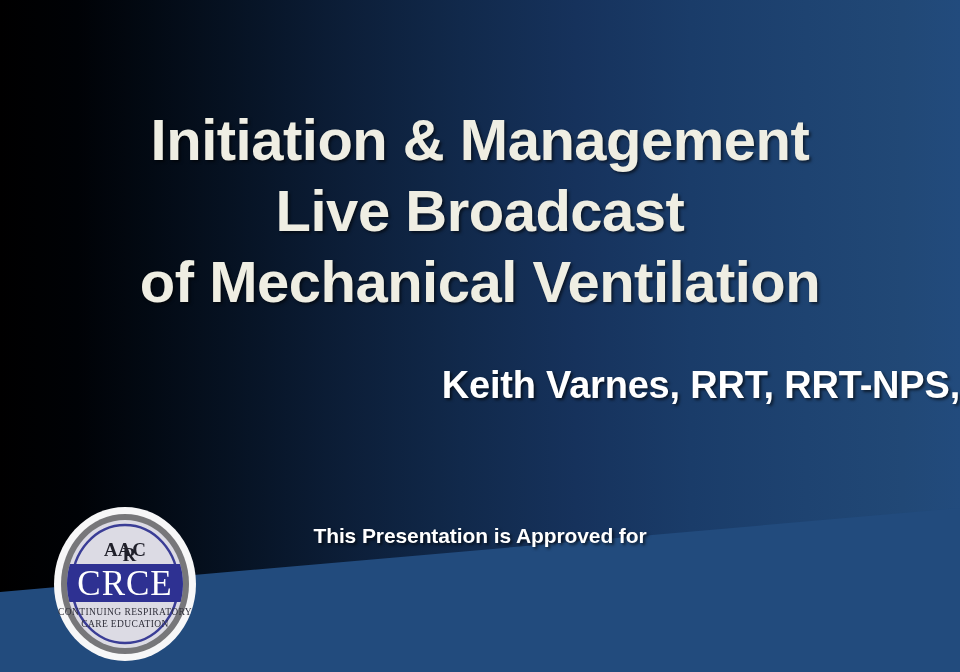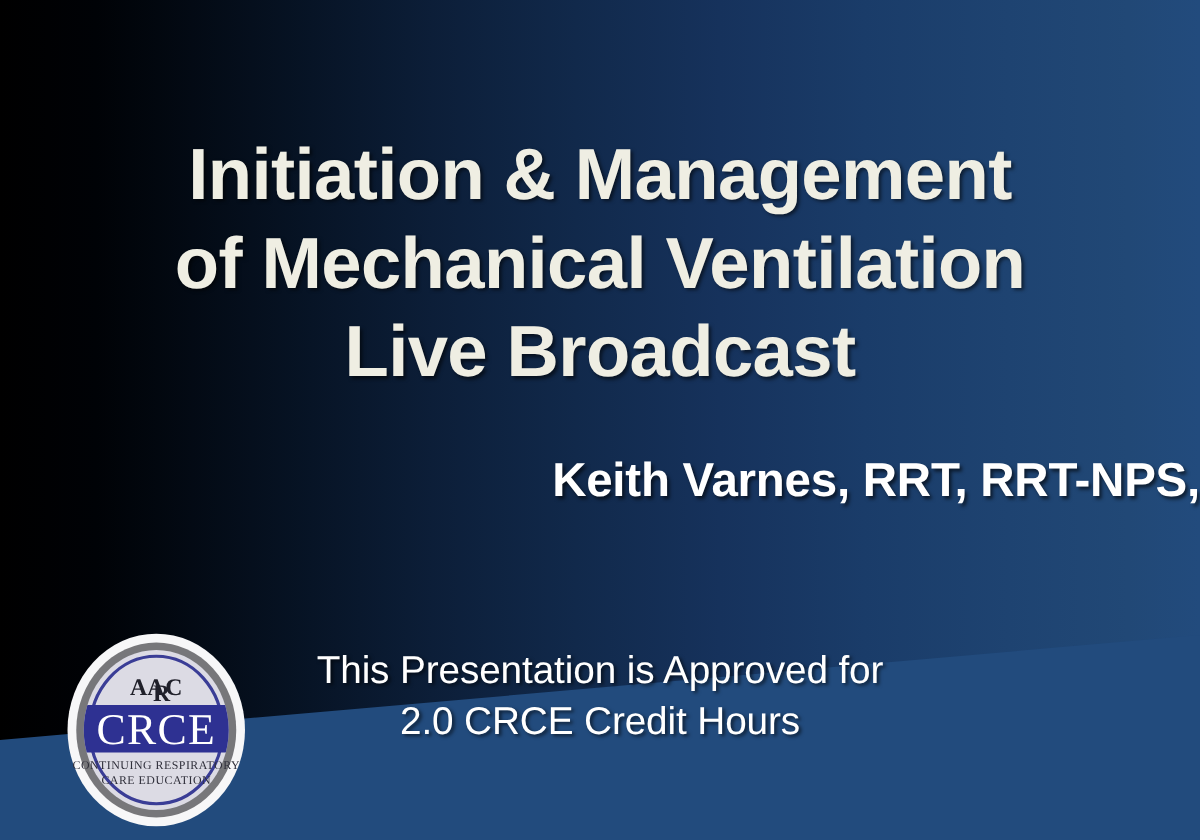--- a/index.html
+++ b/index.html
@@ -91,22 +91,22 @@
     white-space: nowrap;
   }
 
   .approval {
     position: absolute;
     left: 120px;
     top: 515px;
     width: 720px;
     text-align: center;
     color: #ffffff;
-    font-size: 31px;
-    font-weight: normal;
+    font-size: 21px;
+    font-weight: bold;
     line-height: 41px;
     letter-spacing: -0.1px;
     text-shadow: 2px 2px 3px rgba(0, 0, 0, 0.6);
   }
   .approval-line {
     display: block;
     white-space: nowrap;
   }
 
   
@@ -127,31 +127,30 @@
 <body>
 
 <div class="slide">
 
   <div class="diagonal-band"></div>
 
   <div class="content">
 
     <div class="title">
       <span class="title-line">Initiation &amp; Management</span>
+      <span class="title-line">Live Broadcast</span>
       <span class="title-line">of Mechanical Ventilation</span>
-      <span class="title-line">Live Broadcast</span>
     </div>
 
     <div class="presenter">
       <span class="presenter-line">Keith Varnes, RRT, RRT-NPS,</span>
     </div>
 
     <div class="approval">
       <span class="approval-line">This Presentation is Approved for</span>
-      <span class="approval-line">2.0 CRCE Credit Hours</span>
     </div>
 
   </div>
 
   <div class="logo">
     <svg viewBox="0 0 148 160" xmlns="http://www.w3.org/2000/svg">
       <defs>
         <clipPath id="sealClip">
           <ellipse cx="74" cy="80" rx="58" ry="64"></ellipse>
         </clipPath>

